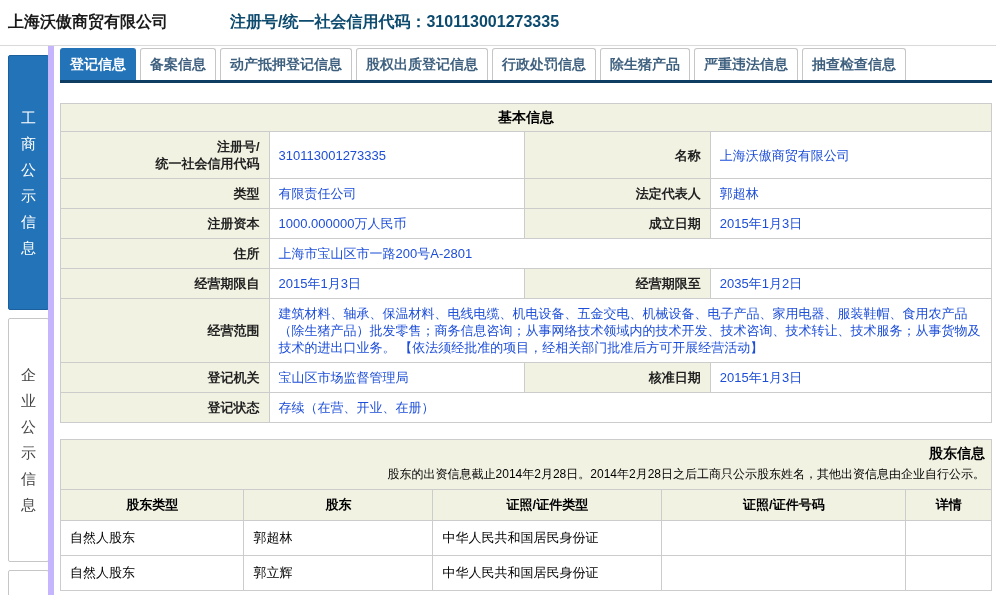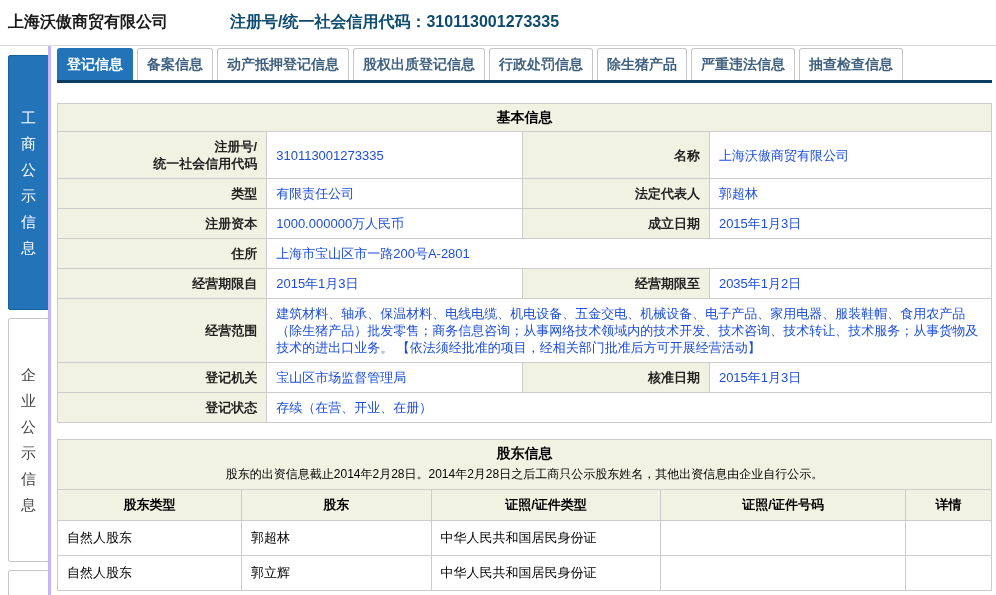--- a/index.html
+++ b/index.html
@@ -48,21 +48,21 @@
   }
   .side-item.active .vtext { color: #fff; }
   .side-item-1 { height: 255px; margin-top: 9px; }
   .side-item-2 { height: 244px; margin-top: 8px; }
   .side-item-3 { height: 40px;  margin-top: 8px; }
 
   
   .content {
     flex: 1;
     margin-left: 5px;
-    border-left: 3px solid #c4b5fd;
+    border-left: 6px solid #c4b5fd;
     padding: 2px 4px 0 6px;
   }
   .tabbar { display: flex; gap: 4px; }
   .tab {
     padding: 7px 9px 6px 9px;
     font-size: 14px; font-weight: bold;
     color: #3f617f;
     background: #fff;
     border: 1px solid #c6c6c6;
     border-bottom: none;
@@ -100,21 +100,21 @@
     font-size: 14px;
     padding: 5px;
     color:#000;
   }
   .two-line span { display: block; }
 
   .sh-table { margin-top: 16px; font-size: 13px; }
   .sh-table td { border: 1px solid #cccccc; vertical-align: middle; }
   .sh-header-cell {
     background: #f2f2e3;
-    text-align: center;
+    text-align: right;
     padding: 5px 6px 6px 6px;
   }
   .sh-title { font-weight: bold; font-size: 14px; color:#000; }
   .sh-note  { font-size: 12px; margin-top: 3px; color:#000; }
   .sh-col {
     background: #f2f2e3;
     font-weight: bold;
     text-align: center;
     padding: 6px 4px;
     color:#000;

